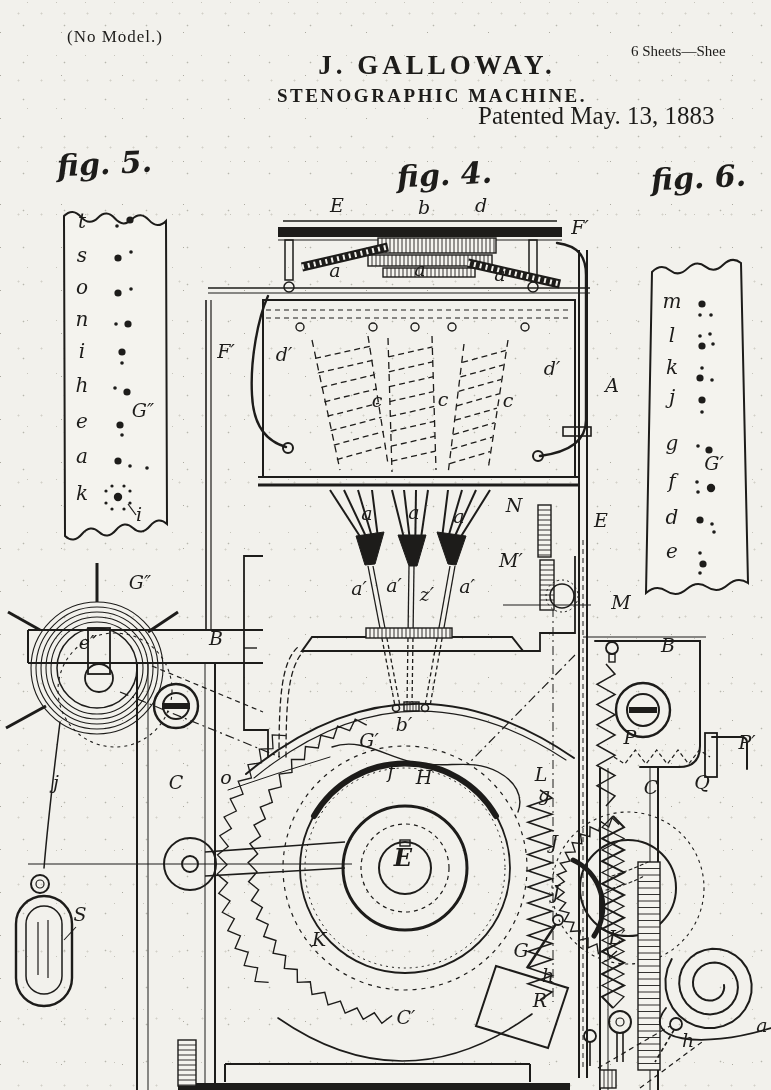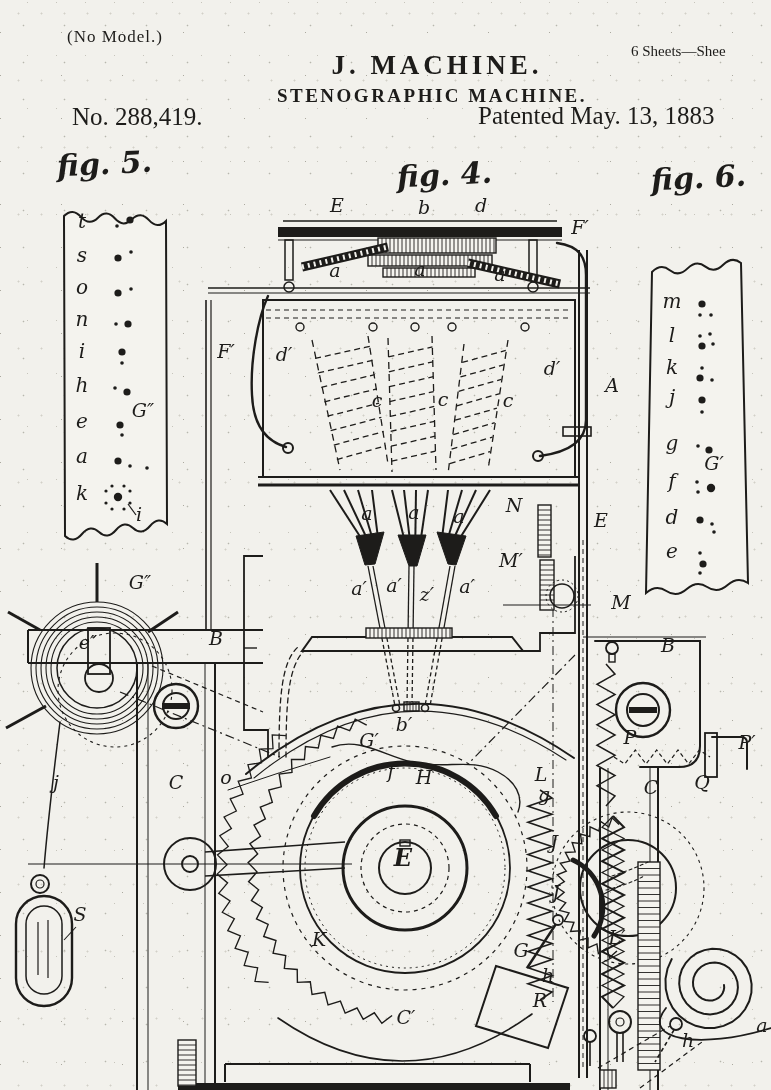--- a/index.html
+++ b/index.html
@@ -28,23 +28,22 @@
   .figcap.f4{left:397px;top:157px;}
   .figcap.f6{left:651px;top:160px;}
   svg{position:absolute;left:0;top:0;}
 </style>
 </head>
 <body>
 
 <div class="page">
   <span class="hdr no-model">(No Model.)</span>
   <span class="hdr sheets">6 Sheets—Shee</span>
-  <span class="hdr inventor">J. MACHINE.</span>
+  <span class="hdr inventor">J. GALLOWAY.</span>
   <span class="hdr doc-title">STENOGRAPHIC MACHINE.</span>
-  <span class="hdr patent-no">No. 288,419.</span>
   <span class="hdr patent-date">Patented May. 13, 1883</span>
 
   <span class="figcap f5">fig. 5.</span>
   <span class="figcap f4">fig. 4.</span>
   <span class="figcap f6">fig. 6.</span>
 
   <svg id="mech" width="771" height="1090" viewBox="0 0 771 1090">
       <path d="M64,216 Q72.5,207.4 81.0,216.8 Q89.5,226.3 98.0,217.7 Q106.5,209.1 115.0,218.5 Q123.5,227.9 132.0,219.3 Q140.5,210.8 149.0,220.2 Q157.5,229.6 166.0,221.0 L167,524 Q158.5,516.0 150.0,526.0 Q141.5,536.0 133.0,528.0 Q124.5,520.0 116.0,530.0 Q107.5,540.0 99.0,532.0 Q90.5,524.0 82.0,534.0 Q73.5,544.0 65.0,536.0 Z" stroke="#1d1c1a" stroke-width="2" fill="#f4f3ee" stroke-linecap="round"></path>
       <path d="M652,272 Q660.9,263.1 669.8,270.2 Q678.7,277.3 687.6,268.4 Q696.5,259.5 705.4,266.6 Q714.3,273.7 723.2,264.8 Q732.1,255.9 741.0,263.0 L748,583 Q737.8,576.0 727.6,585.0 Q717.4,594.0 707.2,587.0 Q697.0,580.0 686.8,589.0 Q676.6,598.0 666.4,591.0 Q656.2,584.0 646.0,593.0 Z" stroke="#1d1c1a" stroke-width="2" fill="#f4f3ee" stroke-linecap="round"></path>
       <text x="82" y="228" fill="#1d1c1a" font-size="20" font-family="DejaVu Serif, serif" font-style="italic" text-anchor="middle" font-weight="normal">t</text>

